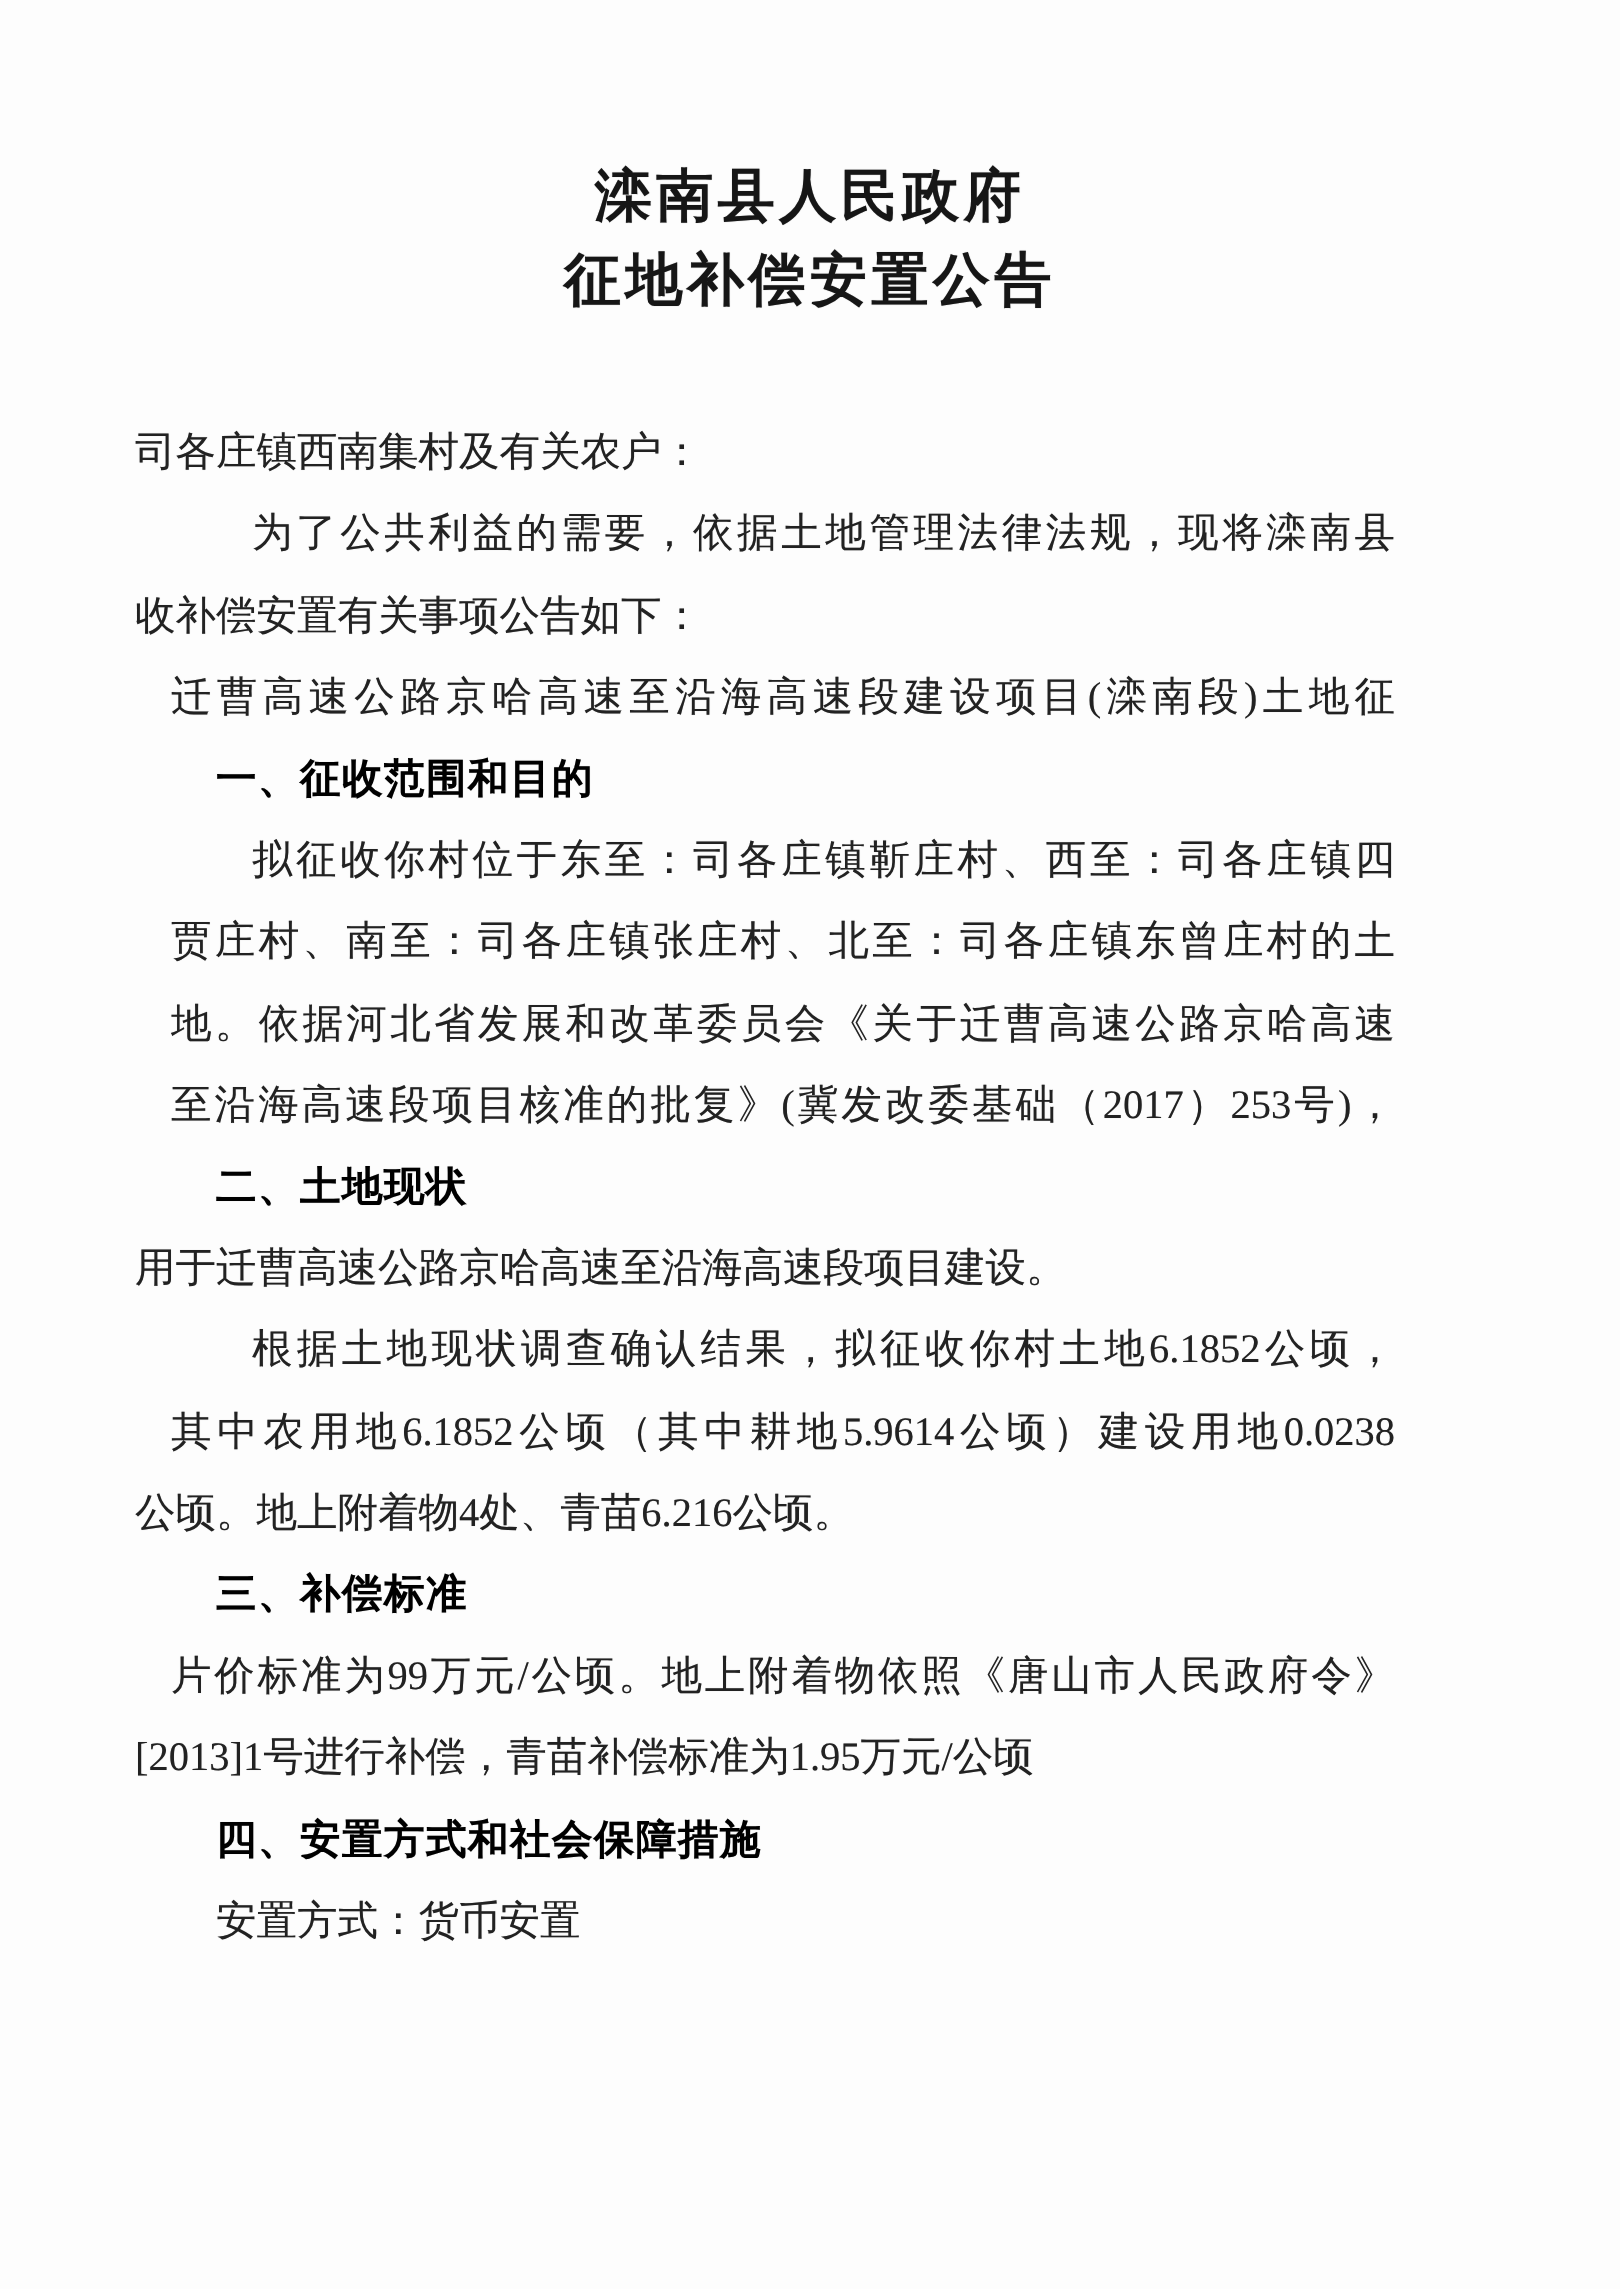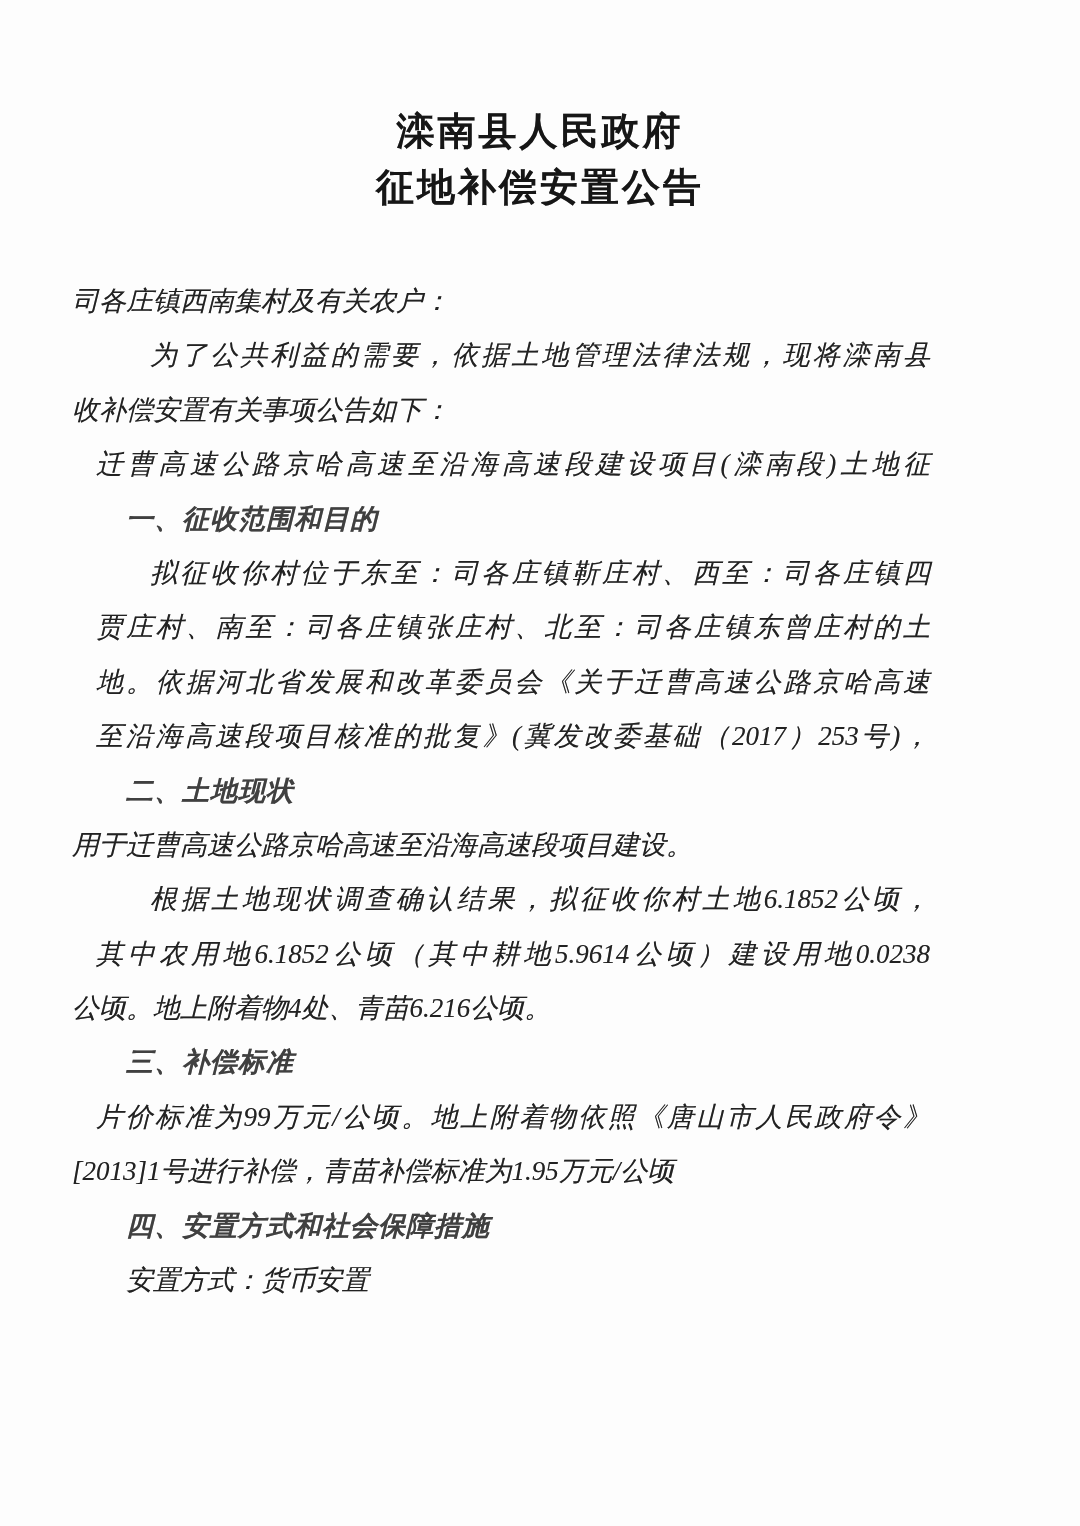--- a/index.html
+++ b/index.html
@@ -27,43 +27,42 @@
     text-align: center;
     font-size: 38px;
     font-weight: bold;
     line-height: 56px;
     letter-spacing: 3px;
     color: #161616;
     text-shadow: 0 0 0.6px rgba(0,0,0,0.45);
   }
   .content {
     margin-top: 59px;
-    padding-left: 72px;
+    padding-left: 90px;
     padding-right: 150px;
-    font-style: italic;
   }
   .line {
     font-size: 27px;
     line-height: 54.4px;
     height: 54.4px;
     text-align: justify;
     color: #222222;
     text-shadow: 0 0 0.5px rgba(0,0,0,0.35);
   }
   .line.fill {
     text-align-last: justify;
     margin-left: 24px;
   }
   .line.indent {
     text-indent: 54px;
   }
   .line.heading {
     font-family: "Liberation Sans", "DejaVu Sans", sans-serif;
     font-weight: bold;
-    color: #404040;
+    color: #000000;
     letter-spacing: 1px;
   }
 </style>
 </head>
 <body>
 
 <div class="page">
   <div class="title-block">
     <div class="title-line">滦南县人民政府</div>
     <div class="title-line">征地补偿安置公告</div>

